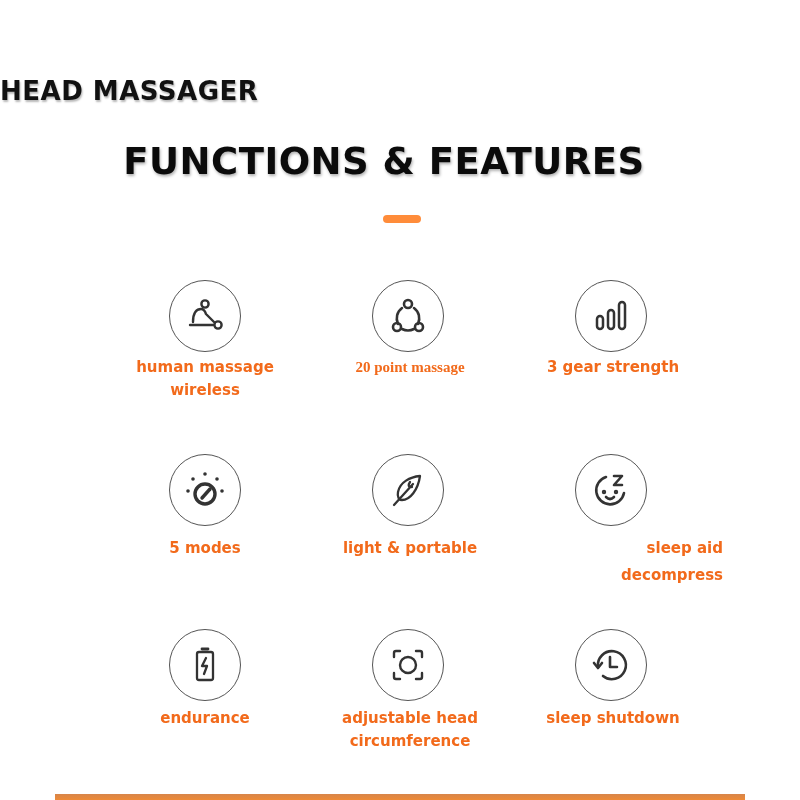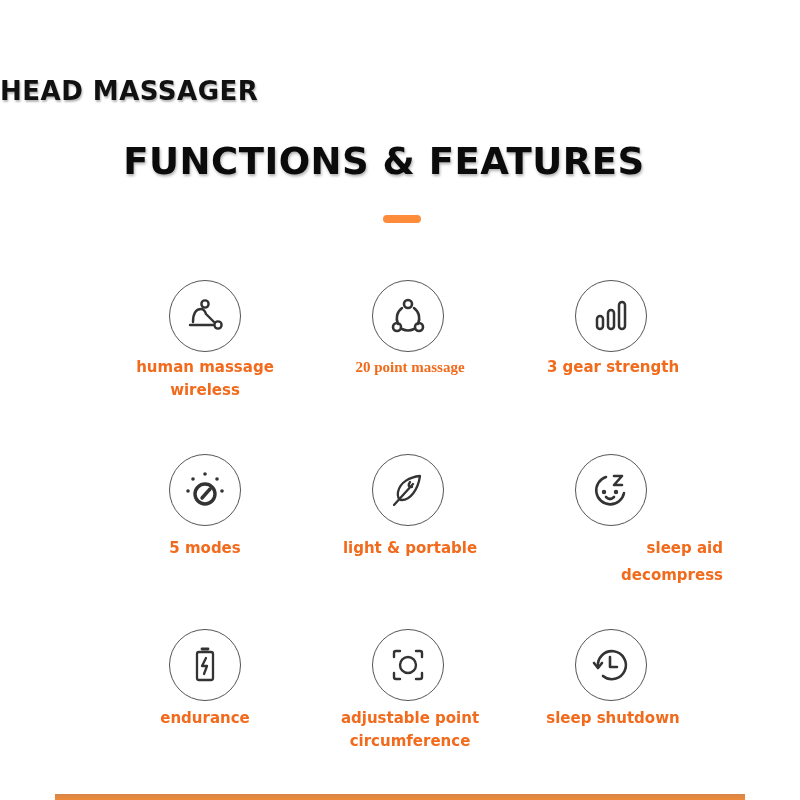--- a/index.html
+++ b/index.html
@@ -156,21 +156,21 @@
   <div class="icon-circle" style="left:372px; top:629px;">
     <svg viewBox="0 0 44 44" fill="none" stroke="#333" stroke-width="2.4" stroke-linecap="round">
       <circle cx="22" cy="22" r="8"></circle>
       <path d="M8 14 L8 10 Q8 8 10 8 L14 8"></path>
       <path d="M30 8 L34 8 Q36 8 36 10 L36 14"></path>
       <path d="M8 30 L8 34 Q8 36 10 36 L14 36"></path>
       <path d="M30 36 L34 36 Q36 36 36 34 L36 30"></path>
     </svg>
   </div>
   <div class="label" style="left:300px; top:707px;">
-    <span>adjustable point</span>
+    <span>adjustable head</span>
     <span>circumference</span>
   </div>
 </div>
 
 <div>
   <div class="icon-circle" style="left:575px; top:629px;">
     <svg viewBox="0 0 44 44" fill="none" stroke="#333" stroke-width="2.6" stroke-linecap="round" stroke-linejoin="round">
       <path d="M9 24 A14 14 0 1 1 14 33"></path>
       <path d="M5 20 L9 25 L13 20"></path>
       <path d="M21 14 L21 24 L28 24"></path>

